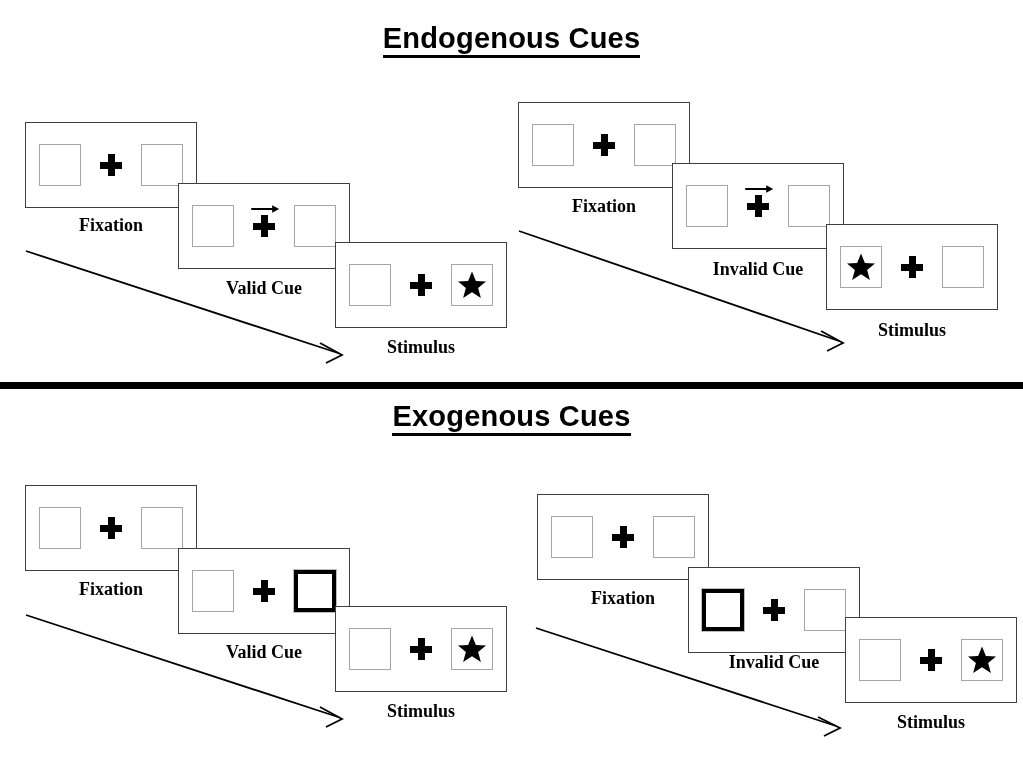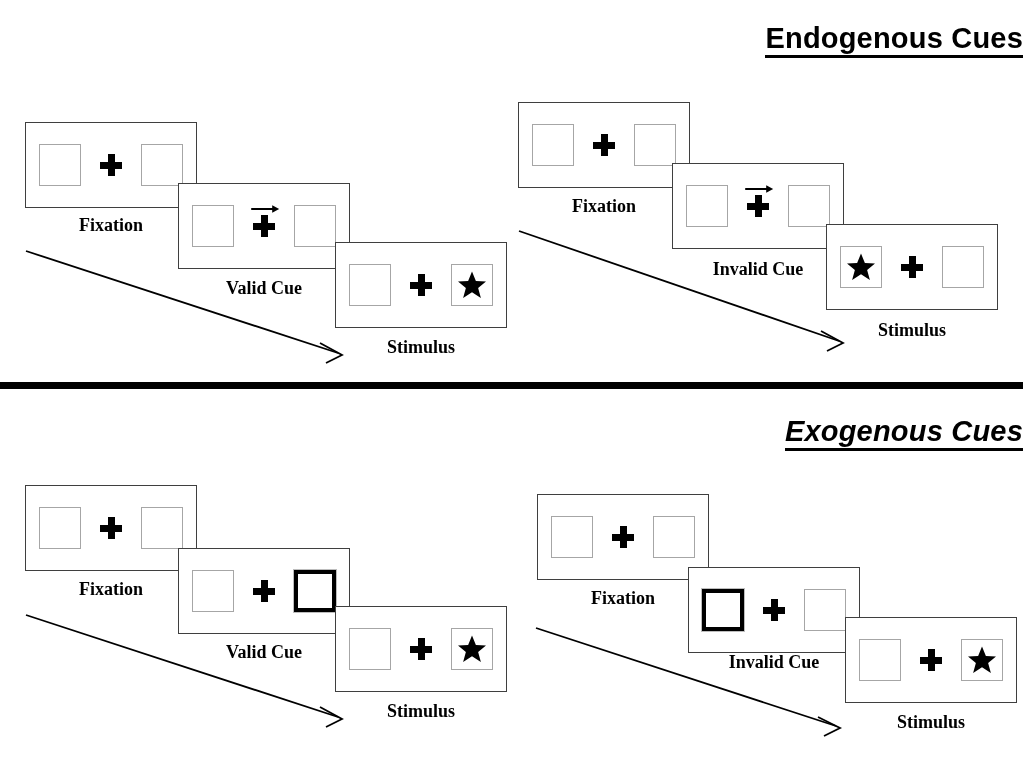--- a/index.html
+++ b/index.html
@@ -17,21 +17,21 @@
     height: 767px;
     background: #ffffff;
     overflow: hidden;
   }
 
   
   .section-title {
     position: absolute;
     width: 100%;
     left: 0;
-    text-align: right;
+    text-align: center;
     font-size: 29px;
     font-weight: bold;
     letter-spacing: 0.2px;
   }
   .section-title span {
     border-bottom: 3px solid #000;
     padding-bottom: 1px;
   }
 
   
@@ -219,21 +219,21 @@
     </div>
     <div class="fix-wrap">
       <div class="fixation"></div>
     </div>
     <div class="cell"></div>
   </div>
   <div class="caption" style="left:826px; top:320px; width:172px;">Stimulus</div>
 
   <div class="divider" style="top:382px;"></div>
 
-  <div class="section-title" style="top:415px;font-style:italic;">
+  <div class="section-title" style="top:400px;">
     <span>Exogenous Cues</span>
   </div>
 
   <svg class="timeline" style="left:20px; top:607px; width:340px; height:125px;" viewBox="0 0 340 125">
     <line x1="6" y1="8" x2="318" y2="110" stroke="#000" stroke-width="1.8"></line>
     <polyline points="300,100 322,112 306,120" fill="none" stroke="#000" stroke-width="1.8"></polyline>
   </svg>
 
   <div class="panel" style="left:25px; top:485px; width:172px; height:86px;">
     <div class="cell"></div>

